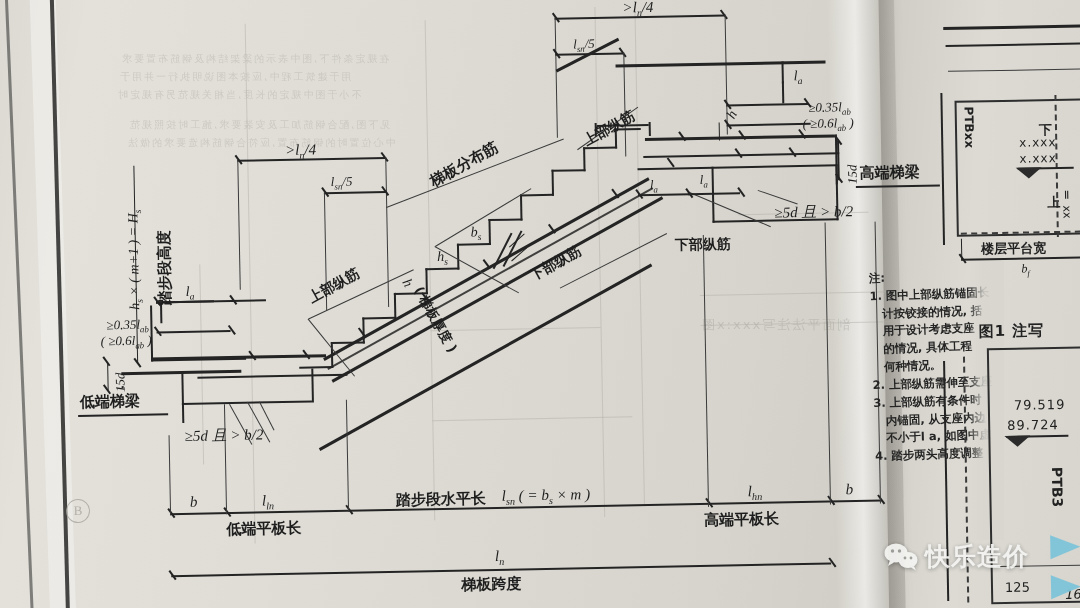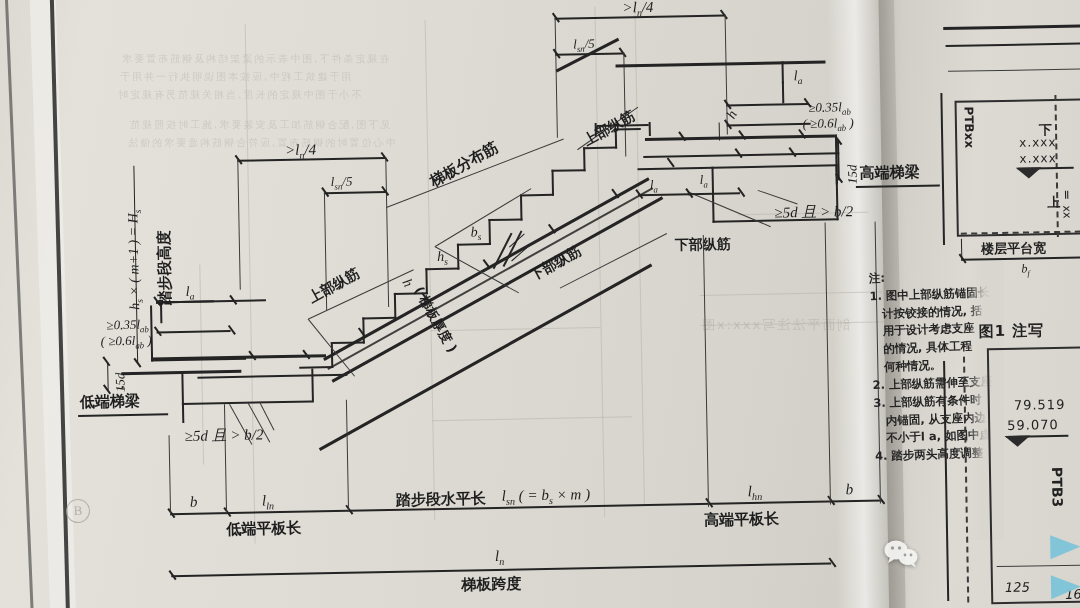--- a/index.html
+++ b/index.html
@@ -370,37 +370,38 @@
     <div class="ink" style="left:962px;top:238px;width:1.4px;height:22px;"></div>
     <div class="rtxt" style="left:982px;top:240px;font-size:13px;font-weight:700;">楼层平台宽</div>
     <div class="rtxt mi" style="left:1022px;top:262px;font-size:12px;font-family:'Liberation Serif',serif;font-style:italic;">b<sub>f</sub></div>
 
     <div class="rtxt" style="left:978px;top:322px;font-size:15px;font-weight:700;letter-spacing:1px;">图1  注写</div>
 
     <div class="ink" style="left:942px;top:360px;width:1.8px;height:240px;"></div>
     <div class="rdash" style="left:962px;top:356px;height:246px;"></div>
     <div class="rbox" style="left:986px;top:348px;width:110px;height:252px;"></div>
     <div class="rtxt" style="left:1012px;top:398px;font-size:13px;letter-spacing:1px;">79.519</div>
-    <div class="rtxt" style="left:1005px;top:418px;font-size:13px;letter-spacing:1px;">59.070</div>
+    <div class="rtxt" style="left:1005px;top:418px;font-size:13px;letter-spacing:1px;">89.724</div>
     <div class="ink" style="left:1004px;top:436px;width:62px;height:1.6px;"></div>
     <div class="arrowTri" style="left:1002px;top:436px;"></div>
     <div class="rtxt vtxt" style="left:1046px;top:468px;font-size:14px;font-weight:700;">PTB3</div>
-    <div class="rtxt" style="left:1000px;top:580px;font-size:13px;font-style:italic;">125</div>
+    <div class="rtxt" style="left:1000px;top:580px;font-size:13px;">125</div>
     <div class="rtxt" style="left:1060px;top:588px;font-size:13px;font-style:italic;">160</div>
     <div class="tealtri" style="left:1046px;top:536px;"></div>
     <div class="tealtri" style="left:1046px;top:576px;"></div>
     <div class="ink thin" style="left:992px;top:566px;width:96px;height:1.4px;"></div>
   </div>
 
   <div id="wm">
     <svg width="34" height="28" viewBox="0 0 34 28">
       <ellipse cx="12" cy="10" rx="11.5" ry="9.5" fill="#f4f4f2"></ellipse>
       <polygon points="6,17 4,23 10,19.5" fill="#f4f4f2"></polygon>
       <ellipse cx="24" cy="17" rx="9.5" ry="8" fill="#f4f4f2"></ellipse>
       <polygon points="30,23 32,27.5 27,24.5" fill="#f4f4f2"></polygon>
       <circle cx="8.5" cy="8" r="1.7" fill="#9b9b97"></circle>
       <circle cx="15.5" cy="8" r="1.7" fill="#9b9b97"></circle>
       <circle cx="21" cy="15" r="1.4" fill="#9b9b97"></circle>
       <circle cx="27" cy="15" r="1.4" fill="#9b9b97"></circle>
     </svg>
+    <span class="wtxt">快乐造价</span>
   </div>
 
 </div>
 
 </body></html>

